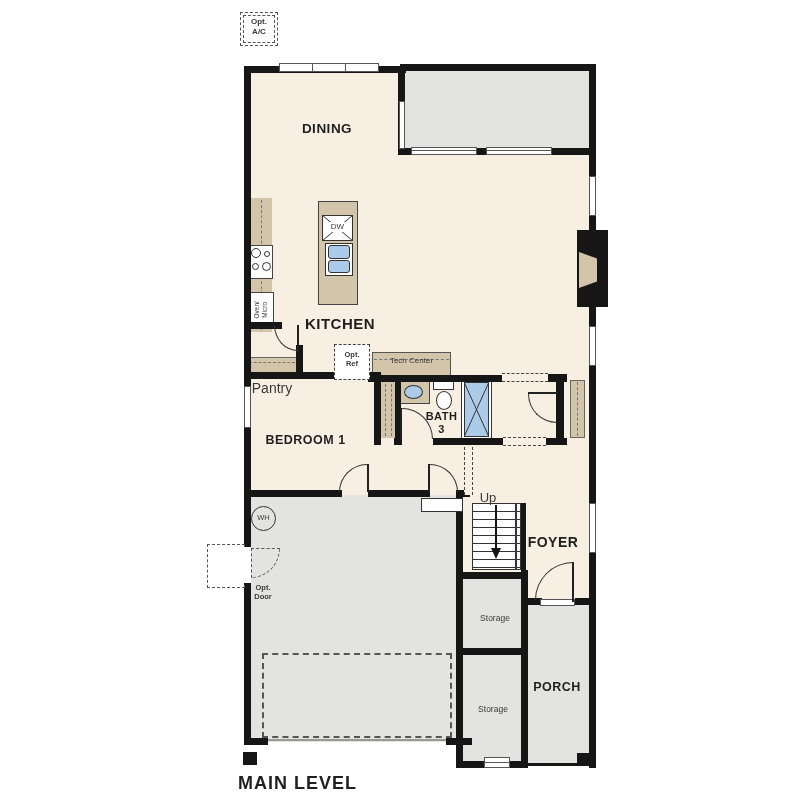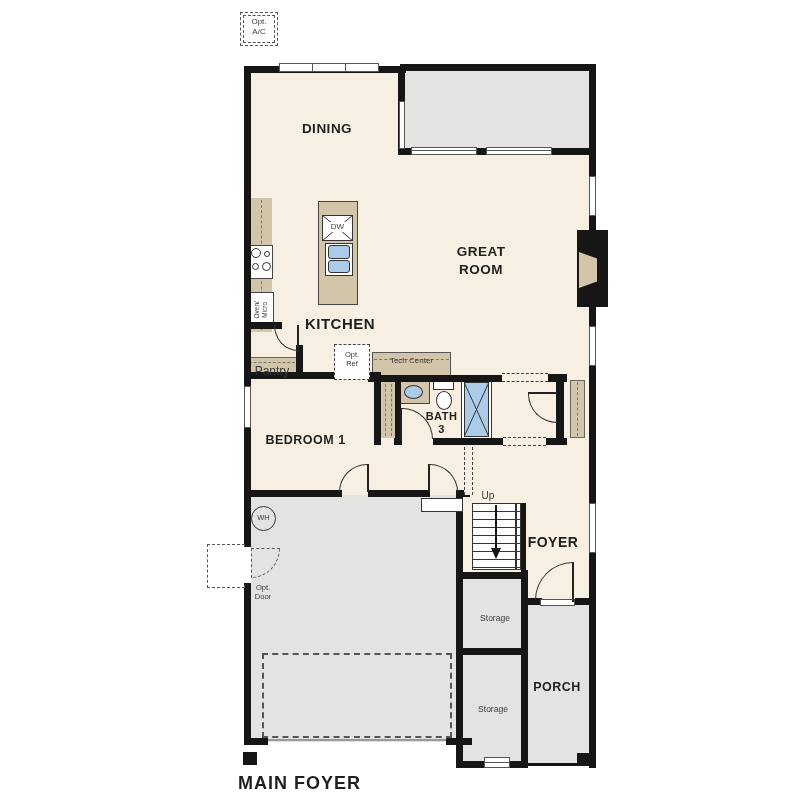--- a/index.html
+++ b/index.html
@@ -9,21 +9,21 @@
   .w{position:absolute;background:var(--wall);box-sizing:border-box;}
   .fill{position:absolute;}
   .room{background:var(--room);}
   .out{background:var(--outdoor);}
   .tan{background:var(--counter);position:absolute;box-sizing:border-box;}
   .win{position:absolute;background:#fff;border:1px solid #555;box-sizing:border-box;}
   .lbl{position:absolute;font-weight:bold;color:var(--label);text-align:center;
        letter-spacing:.5px;line-height:1.3;}
   .lbl span{display:block;}
   .sm{position:absolute;color:var(--small);text-align:center;line-height:1.2;}
-  .sm span{display:block;}
+  .sm span{display:block;font-weight:bold;}
   .arc{position:absolute;border:1.6px solid #333;box-sizing:border-box;background:transparent;}
   .arc.tl{border-right:0;border-bottom:0;border-top-left-radius:100%;}
   .arc.tr{border-left:0;border-bottom:0;border-top-right-radius:100%;}
   .arc.bl{border-right:0;border-top:0;border-bottom-left-radius:100%;}
   .arc.br{border-left:0;border-top:0;border-bottom-right-radius:100%;}
   .arc.dash{border-style:dashed;border-color:#555;}
   .leaf{position:absolute;background:#222;}
   .dashbox{position:absolute;border:1.5px dashed #555;box-sizing:border-box;}
   .open-h{position:absolute;background:var(--room);border-top:1.6px dashed #444;
           border-bottom:1.6px dashed #444;box-sizing:border-box;}
@@ -197,36 +197,32 @@
   <div class="abs" style="left:421px;top:498px;width:42px;height:14px;background:#fff;border:1px solid #333;"></div>
   <div class="leaf" style="left:528px;top:392px;width:30px;height:2px;"></div>
   <div class="arc bl" style="left:528px;top:394px;width:29px;height:29px;"></div>
   <div class="leaf" style="left:572px;top:562px;width:2px;height:40px;"></div>
   <div class="arc tl" style="left:535px;top:562px;width:38px;height:38px;"></div>
 
   <div class="stairs" style="left:472px;top:503px;width:49px;height:67px;"></div>
   <div class="abs" style="left:515px;top:504px;width:2px;height:65px;background:#333;"></div>
   <div class="abs" style="left:495px;top:505px;width:2px;height:45px;background:var(--wall);"></div>
   <div class="tri-down" style="left:491px;top:548px;"></div>
-  <div class="sm" style="left:474px;top:490px;width:28px;font-size:10px;">Up</div>
+  <div class="sm" style="left:474px;top:490px;width:28px;font-size:13px;">Up</div>
 
   <div class="lbl" style="left:267px;top:120px;width:120px;font-size:13.5px;">DINING</div>
-  <div class="lbl" style="left:421px;top:243px;width:120px;font-size:13.5px;">
-    <span>GREAT</span>
-    <span>ROOM</span>
-  </div>
   <div class="lbl" style="left:280px;top:314px;width:120px;font-size:15px;">KITCHEN</div>
   <div class="lbl" style="left:243px;top:432px;width:125px;font-size:12.5px;">BEDROOM 1</div>
   <div class="lbl" style="left:425px;top:410px;width:33px;font-size:11px;line-height:1.2;">
     <span>BATH</span>
     <span>3</span>
   </div>
   <div class="lbl" style="left:523px;top:533px;width:60px;font-size:14px;">FOYER</div>
   <div class="lbl" style="left:527px;top:679px;width:60px;font-size:12.5px;">PORCH</div>
   <div class="sm" style="left:470px;top:613px;width:50px;font-size:8.5px;">Storage</div>
   <div class="sm" style="left:468px;top:704px;width:50px;font-size:8.5px;">Storage</div>
-  <div class="sm" style="left:247px;top:364px;width:50px;font-size:12px;">Pantry</div>
+  <div class="sm" style="left:247px;top:380px;width:50px;font-size:14px;">Pantry</div>
   <div class="sm" style="left:374px;top:356px;width:75px;font-size:8px;">Tech Center</div>
 
   <div class="w" style="left:243px;top:752px;width:14px;height:13px;"></div>
-  <div class="lbl" style="left:238px;top:772px;width:200px;font-size:18px;text-align:left;letter-spacing:1px;">MAIN FOYER</div>
+  <div class="lbl" style="left:238px;top:772px;width:200px;font-size:18px;text-align:left;letter-spacing:1px;">MAIN LEVEL</div>
 
 </div>
 
 </body></html>

